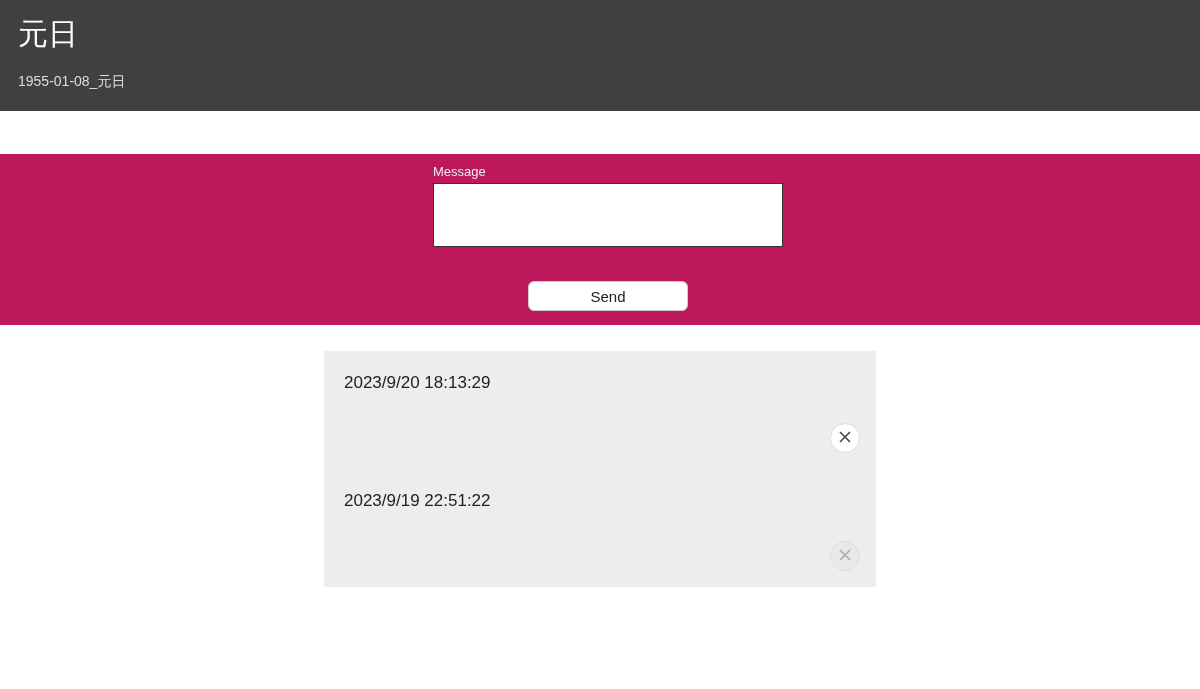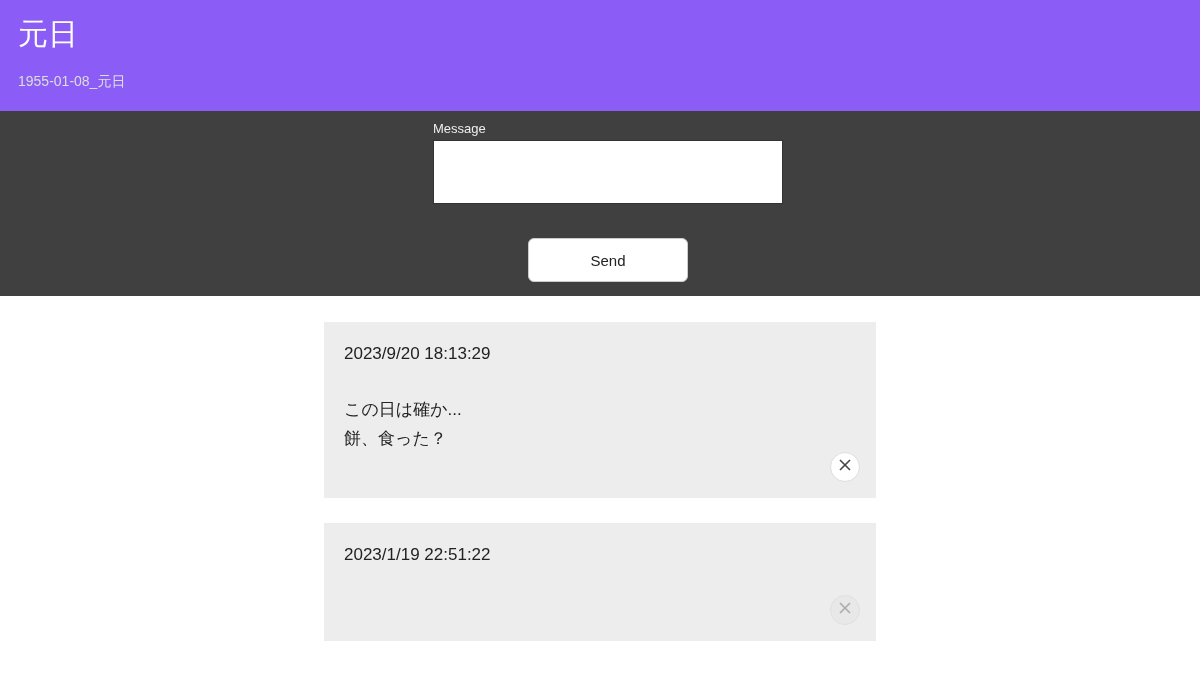--- a/index.html
+++ b/index.html
@@ -6,39 +6,40 @@
       margin: 0;
       padding: 0;
       box-sizing: border-box;
     }
     body {
       font-family: -apple-system, BlinkMacSystemFont, "Segoe UI", "Hiragino Sans", "Meiryo", sans-serif;
       background: #ffffff;
       color: #333;
     }
     .header {
-      background: #8b5cf6;
+      background: #404040;
       color: #ffffff;
       padding: 14px 18px 20px 18px;
     }
     .header-title {
       font-size: 30px;
       font-weight: 400;
       margin-bottom: 18px;
     }
     .header-subtitle {
       font-size: 14px;
       color: #dddddd;
     }
     .compose {
-      background: #404040;
+      background: #be185d;
       padding: 10px 0 14px 16px;
       display: flex;
       flex-direction: column;
       align-items: center;
+      margin-top: 43px;
     }
     .compose-inner {
       width: 350px;
     }
     .compose-label {
       color: #eeeeee;
       font-size: 13px;
       margin-bottom: 4px;
       display: block;
     }
@@ -48,34 +49,34 @@
       background: #ffffff;
       border: 1px solid #333;
       resize: none;
       font-family: inherit;
       font-size: 14px;
       padding: 6px;
     }
     .send-btn {
       margin-top: 30px;
       width: 160px;
-      height: 44px;
+      height: 30px;
       background: #ffffff;
       border: 1px solid #cccccc;
       border-radius: 6px;
       font-size: 15px;
       cursor: pointer;
       color: #222;
     }
     .feed {
       padding-top: 26px;
       display: flex;
       flex-direction: column;
       align-items: center;
-      gap: 25px;
+      gap: 0;
     }
     .card {
       position: relative;
       width: 552px;
       background: #ededed;
       padding: 22px 20px 44px 20px;
     }
     .card-timestamp {
       font-size: 17px;
       color: #222;
@@ -125,34 +126,32 @@
     <label class="compose-label">Message</label>
     <textarea class="compose-textarea" value="" style=""></textarea>
   </div>
   <button class="send-btn">Send</button>
 </div>
 
 <div class="feed">
 
   <div class="card">
     <div class="card-timestamp">2023/9/20 18:13:29</div>
-    <div class="card-body">この日は確か...
-餅、食った？</div>
     <button class="close-btn">
       <span>
         <svg viewBox="0 0 12 12" stroke="currentColor" stroke-width="1.6" fill="none">
           <line x1="1" y1="1" x2="11" y2="11"></line>
           <line x1="11" y1="1" x2="1" y2="11"></line>
         </svg>
       </span>
     </button>
   </div>
 
   <div class="card">
-    <div class="card-timestamp">2023/1/19 22:51:22</div>
+    <div class="card-timestamp">2023/9/19 22:51:22</div>
     <button class="close-btn dim">
       <span>
         <svg viewBox="0 0 12 12" stroke="currentColor" stroke-width="1.6" fill="none">
           <line x1="1" y1="1" x2="11" y2="11"></line>
           <line x1="11" y1="1" x2="1" y2="11"></line>
         </svg>
       </span>
     </button>
   </div>
 

